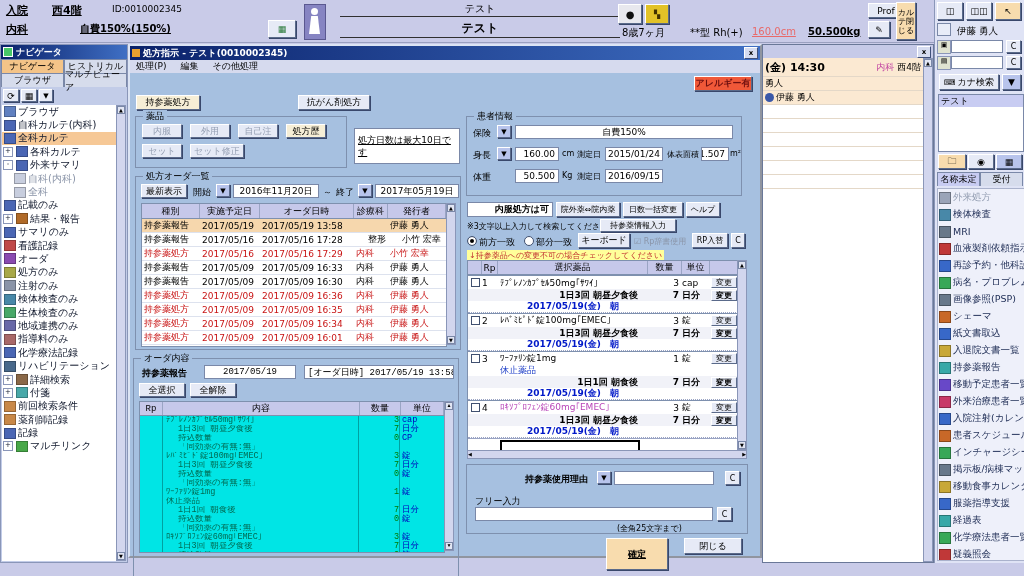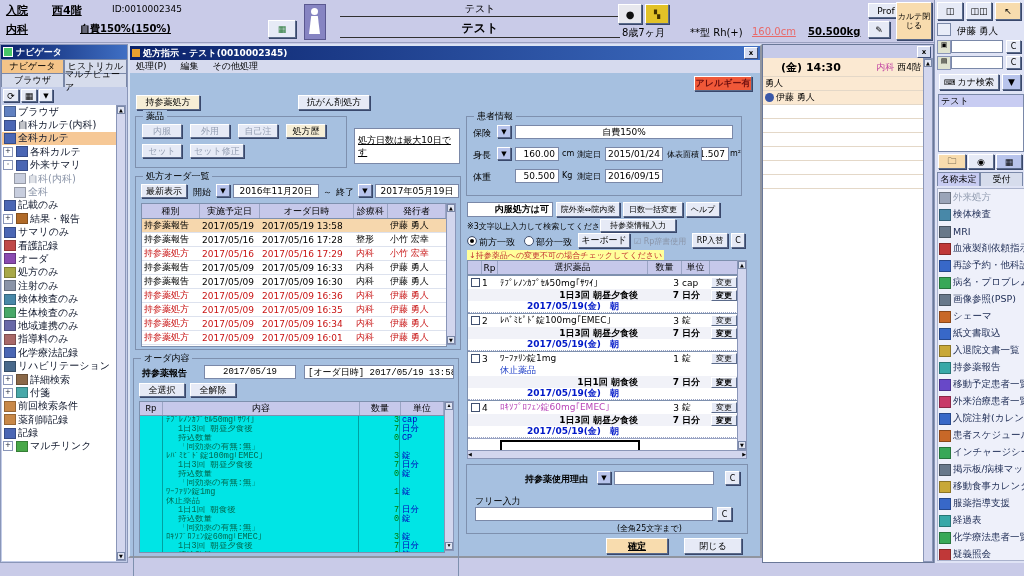--- a/index.html
+++ b/index.html
@@ -135,21 +135,21 @@
 
     <span class="abs" style="left:622px;top:26px;font-size:10px;">8歳7ヶ月</span>
     <span class="abs" style="left:690px;top:26px;font-size:10px;">**型 Rh(+)</span>
     <span class="abs u" style="left:752px;top:26px;font-size:10px;color:#e86a6a;">160.0cm</span>
     <span class="abs b u" style="left:808px;top:26px;font-size:10px;">50.500kg</span>
 
     <div class="abs btn" style="left:868px;top:3px;width:36px;height:15px;font-size:9px;">Prof</div>
     <div class="abs btn" style="left:868px;top:21px;width:22px;height:17px;">
         <span style="font-size:9px;">✎</span>
       </div>
-    <div class="abs btn peach" style="left:896px;top:2px;width:36px;height:38px;font-size:8px;text-align:center;white-space:normal;line-height:9px;">カルテ閉じる</div>
+    <div class="abs btn peach" style="left:896px;top:2px;width:20px;height:38px;font-size:8px;text-align:center;white-space:normal;line-height:9px;">カルテ閉じる</div>
   </div>
 
   <div id="nav" class="abs">
     <div class="tbar" style="height:14px;">
       <span style="width:8px;height:8px;background:#48c868;border:1px solid #fff;margin-right:3px;"></span>
       <span>ナビゲータ</span>
     </div>
     <div style="display:flex;">
       <div class="navtab on">ナビゲータ</div>
       <div class="navtab">ヒストリカル</div>
@@ -325,21 +325,21 @@
       <div class="sbarw">▲</div>
       <div class="abs sbarw" style="bottom:0;">▼</div>
     </div>
   </div>
 
   <div id="bgw" class="abs">
     <div class="tbar" style="height:13px;background:#c6cae8;color:#60688a;">
       <span class="xbtn">x</span>
     </div>
     <div class="bgrow" style="height:18px;background:#fbe9d2;">
-      <span class="b" style="font-size:11px;margin-left:16px;">(金) 14:30</span>
+      <span class="b" style="font-size:11px;">(金) 14:30</span>
       <span style="margin-left:auto;color:#c040a0;">内科</span>
       <span style="margin-left:3px;margin-right:10px;">西4階</span>
     </div>
     <div class="bgrow" style="height:13px;background:#fbe9d2;">
       <span>勇人</span>
     </div>
     <div class="bgrow" style="height:13px;background:#fbe9d2;">
       <span style="width:9px;height:9px;border-radius:50%;background:#3a58a8;margin-right:2px;display:inline-block;"></span>
       <span>伊藤 勇人</span>
     </div>
@@ -563,21 +563,21 @@
               <div style="width:60px;">2017/05/19</div>
               <div style="width:94px;">2017/05/19 13:58</div>
               <div style="width:34px;"></div>
               <div style="flex:1;">伊藤 勇人</div>
             </div>
 
             <div class="orow">
               <div style="width:58px;">持参薬報告</div>
               <div style="width:60px;">2017/05/16</div>
               <div style="width:94px;">2017/05/16 17:28</div>
-              <div style="width:34px;">整形</div>
+              <div style="width:34px;margin-left:12px;">整形</div>
               <div style="flex:1;">小竹 宏幸</div>
             </div>
 
             <div class="orow red">
               <div style="width:58px;">持参薬処方</div>
               <div style="width:60px;">2017/05/16</div>
               <div style="width:94px;">2017/05/16 17:29</div>
               <div style="width:34px;">内科</div>
               <div style="flex:1;">小竹 宏幸</div>
             </div>
@@ -985,21 +985,21 @@
       <div class="abs btn dd" style="left:130px;top:6px;background:#b8c4ec;">▼</div>
       <div class="abs fld" style="left:147px;top:6px;width:100px;height:14px;"></div>
       <div class="abs btn mini" style="left:258px;top:6px;width:15px;height:14px;">C</div>
 
       <span class="abs" style="left:8px;top:30px;font-size:9px;">フリー入力</span>
       <div class="abs fld" style="left:8px;top:42px;width:238px;height:14px;"></div>
       <div class="abs btn mini" style="left:250px;top:42px;width:15px;height:14px;">C</div>
       <span class="abs" style="left:150px;top:58px;font-size:8px;">(全角25文字まで)</span>
     </div>
 
-    <div class="abs btn peach" style="left:476px;top:492px;width:62px;height:16px;font-weight:bold;text-decoration:underline;">確定</div>
+    <div class="abs btn peach" style="left:476px;top:492px;width:62px;height:32px;font-weight:bold;text-decoration:underline;">確定</div>
     <div class="abs btn" style="left:554px;top:492px;width:58px;height:16px;">閉じる</div>
   </div>
 
   <div id="task">
     <div style="display:flex;margin-left:6px;margin-right:20px;gap:3px;">
       <div class="tico2" style="background:#4a88c8;"></div>
       <div class="tico2" style="background:#c8a838;"></div>
       <div class="tico2" style="background:#8a94a8;"></div>
     </div>
     <div style="display:flex;margin-left:100px;">

